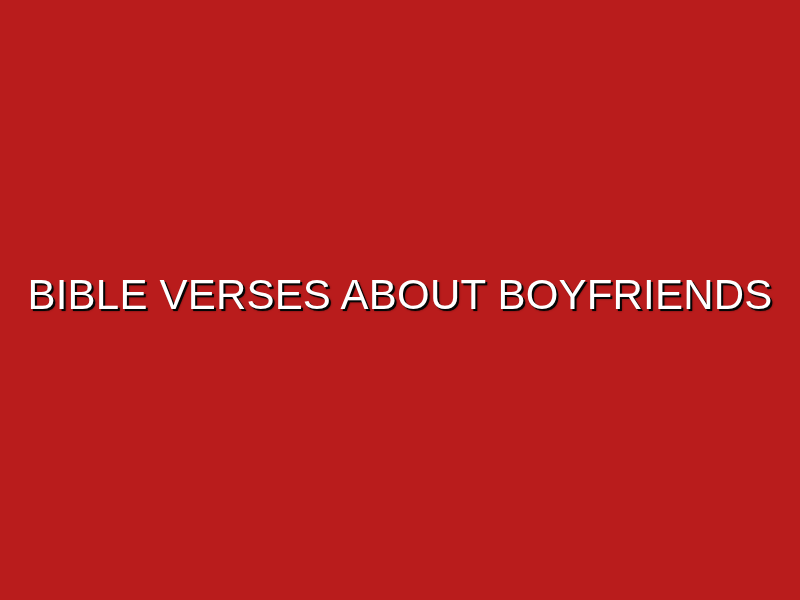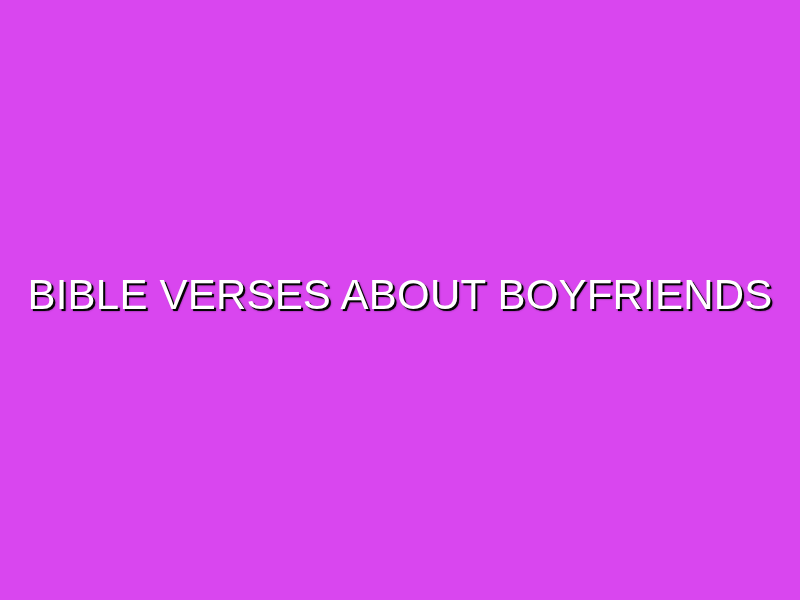--- a/index.html
+++ b/index.html
@@ -50,21 +50,21 @@
     color: #ffffff;
     text-transform: uppercase;
     text-shadow:
       2px 2px 0 #050505,
       2px 2px 2px rgba(0, 0, 0, 0.55);
   }
 </style>
 </head>
 <body>
 
-<div class="title-card" style="background-color: #d946ef;">
+<div class="title-card" style="background-color: #b91c1c;">
 
   <div class="title-block">
 
     <h1 class="card-title" style="color: rgb(255, 255, 255); text-shadow: rgb(5, 5, 5) 2px 2px 0px, rgba(0, 0, 0, 0.55) 2px 2px 2px;">BIBLE VERSES ABOUT BOYFRIENDS</h1>
 
   </div>
 
 </div>
 
 </body></html>

